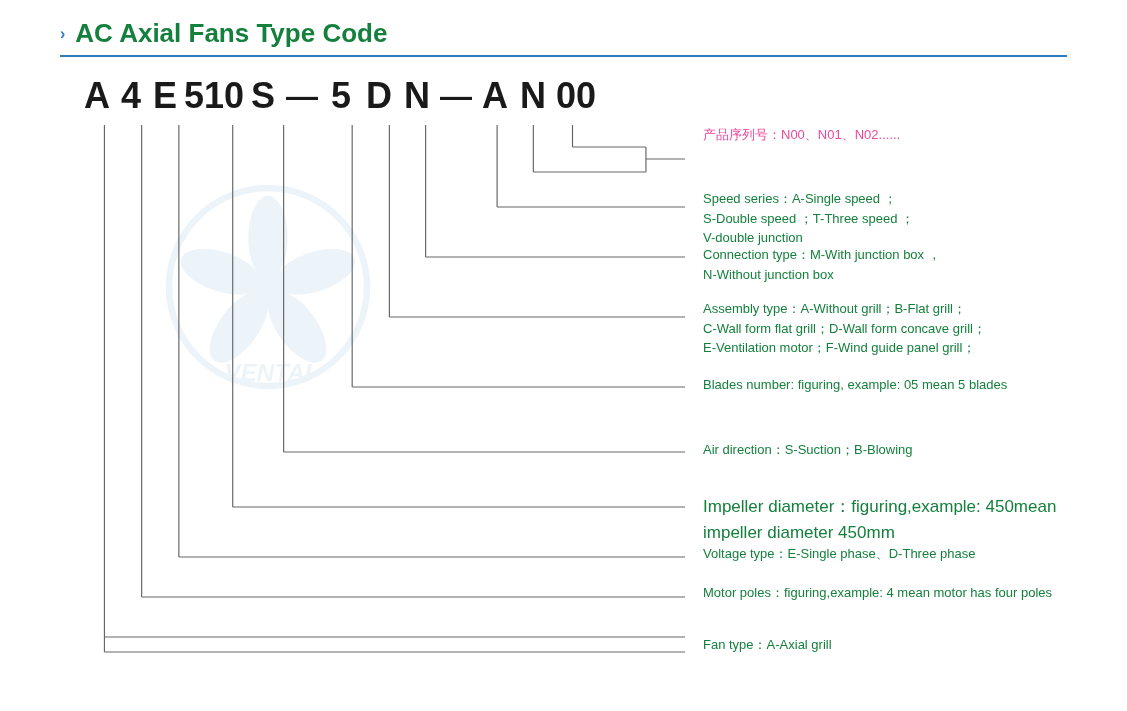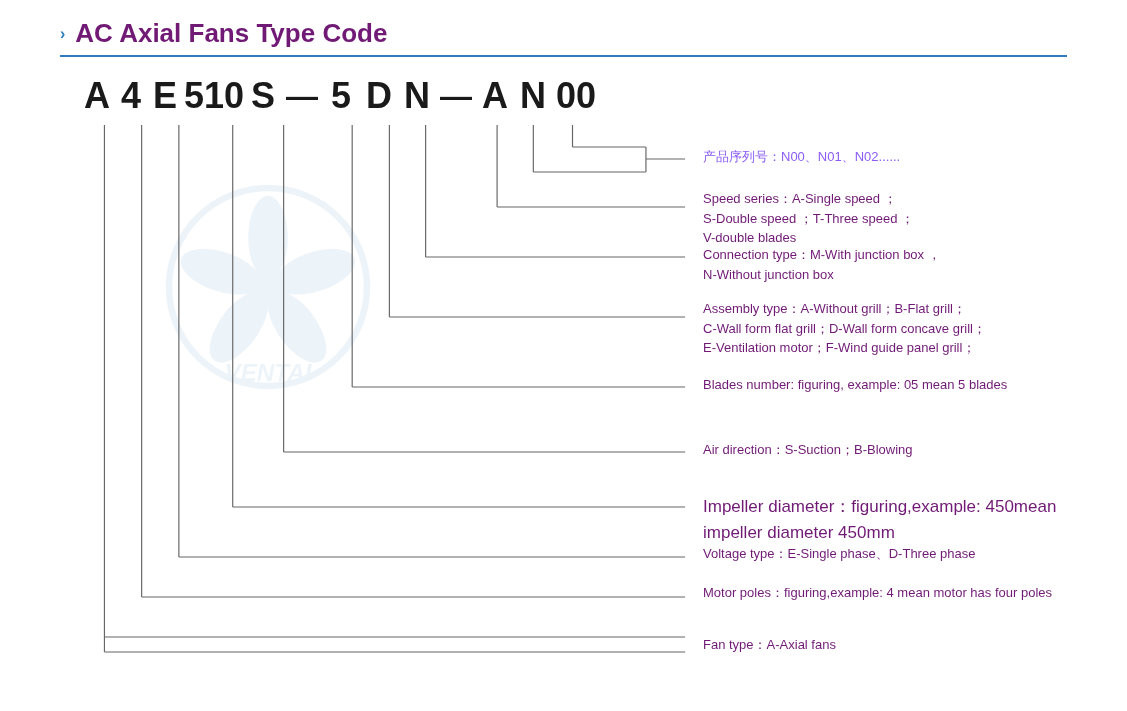--- a/index.html
+++ b/index.html
@@ -25,21 +25,21 @@
       margin-bottom: 6px;
     }
     .title-chevron {
       color: #2e7bbd;
       font-size: 16px;
       font-weight: bold;
     }
     .title-text {
       font-size: 26px;
       font-weight: bold;
-      color: #701a75;
+      color: #15803d;
     }
     .title-divider {
       width: 100%;
       height: 2px;
       background: #2e7bbd;
       margin-bottom: 18px;
     }
 
     
     .code-row {
@@ -98,21 +98,21 @@
       left: 0;
       top: 0;
       width: 100%;
       height: 560px;
       z-index: 2;
     }
 
     .label {
       position: absolute;
       font-size: 13px;
-      color: #701a75;
+      color: #15803d;
       line-height: 1.5;
     }
   </style>
 </head>
 <body>
 
 <div class="page-container">
 
   <div class="title-row">
     <span class="title-chevron">›</span>
@@ -199,28 +199,28 @@
       <line x1="65" y1="480" x2="620" y2="480" stroke="#666" stroke-width="1.2"></line>
 
       <line x1="27" y1="520" x2="620" y2="520" stroke="#666" stroke-width="1.2"></line>
 
       <line x1="27" y1="520" x2="27" y2="535" stroke="#666" stroke-width="1.2"></line>
       <line x1="27" y1="535" x2="620" y2="535" stroke="#666" stroke-width="1.2"></line>
     </svg>
 
     <div class="labels-container">
 
-      <div class="label" style="left: 625px; top: 30px; color:#8b5cf6; font-size:13px;text-align:right;">
+      <div class="label" style="left: 625px; top: 8px; color:#ec4899; font-size:13px;text-align:right;">
         <span>产品序列号：N00、N01、N02......</span>
       </div>
 
       <div class="label" style="left: 625px; top: 72px; font-size:13px;">
         <span>Speed series：A-Single speed ；</span><br>
         <span>S-Double speed ；T-Three speed ；</span><br>
-        <span>V-double blades</span>
+        <span>V-double junction</span>
       </div>
 
       <div class="label" style="left: 625px; top: 128px; font-size:13px;">
         <span>Connection type：M-With junction box ，</span><br>
         <span>N-Without junction box</span>
       </div>
 
       <div class="label" style="left: 625px; top: 182px; font-size:13px;">
         <span>Assembly type：A-Without grill；B-Flat grill；</span><br>
         <span>C-Wall form flat grill；D-Wall form concave grill；</span><br>
@@ -241,18 +241,18 @@
 
       <div class="label" style="left: 625px; top: 427px; font-size:13px;">
         <span>Voltage type：E-Single phase、D-Three phase</span>
       </div>
 
       <div class="label" style="left: 625px; top: 466px; font-size:13px;">
         <span>Motor poles：figuring,example: 4 mean motor has four poles</span>
       </div>
 
       <div class="label" style="left: 625px; top: 518px; font-size:13px;">
-        <span>Fan type：A-Axial fans</span>
+        <span>Fan type：A-Axial grill</span>
       </div>
 
     </div>
   </div>
 </div>
 
 </body></html>

